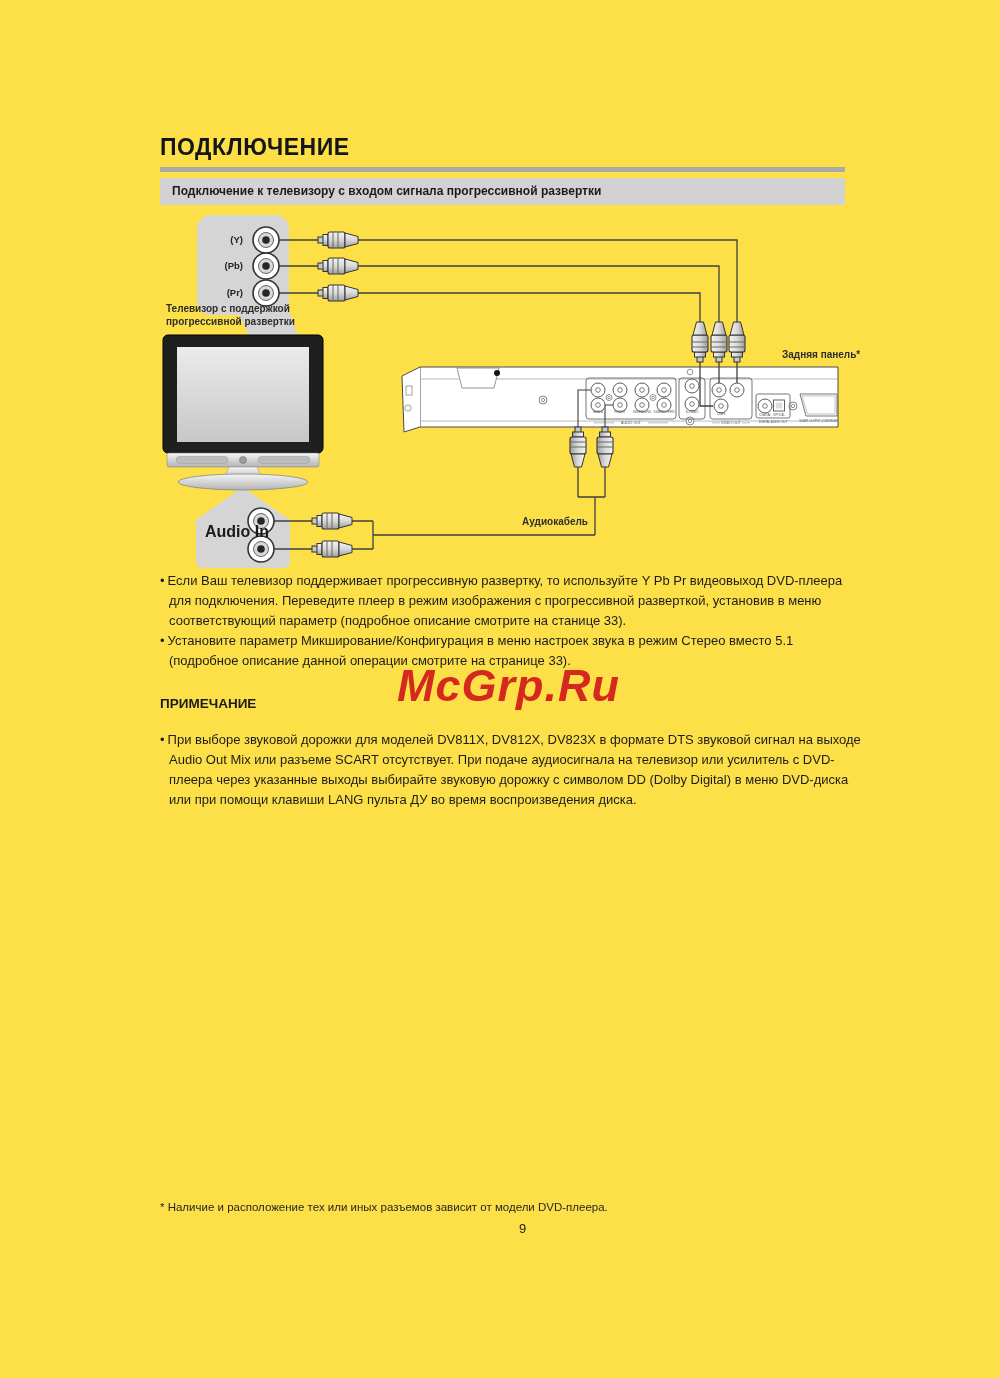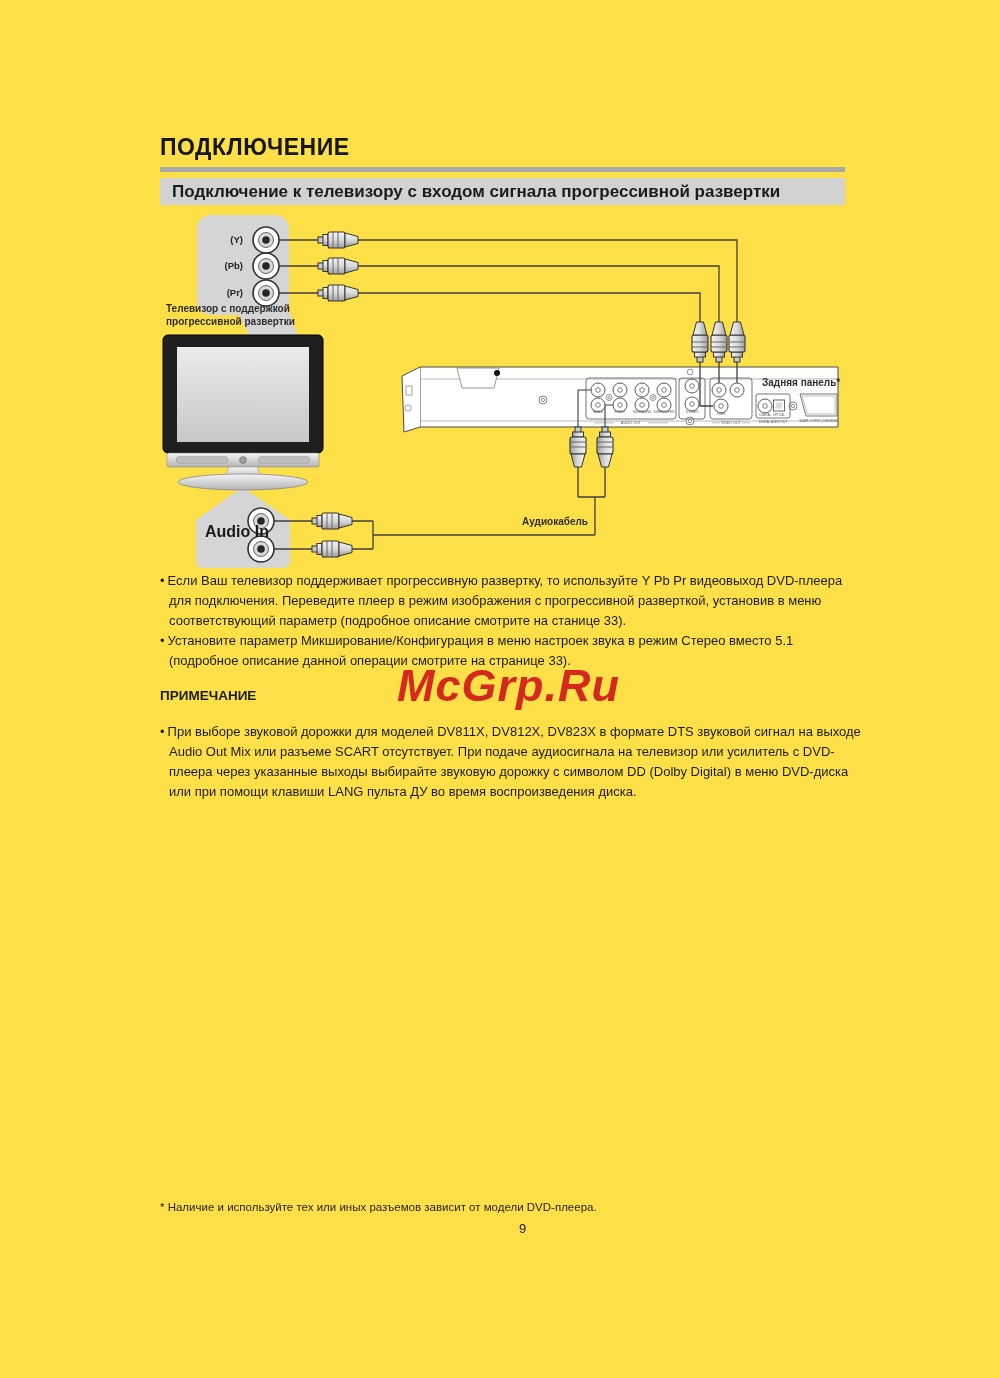--- a/index.html
+++ b/index.html
@@ -2,30 +2,30 @@
 <html><head>
 <meta charset="utf-8">
 <style>
   html,body{margin:0;padding:0;background:#fff;}
   .page{position:relative;width:1000px;height:1378px;background:#fde047;overflow:hidden;
         font-family:"Liberation Sans",sans-serif;color:#1d1d1d;padding-left:45px;}
   .abs{position:absolute;}
   .page-title{left:160px;top:134px;font-size:23px;font-weight:800;letter-spacing:.5px;color:#161616;}
   .title-rule{left:160px;top:167px;width:685px;height:5px;background:#a9a9a9;}
   .section-bar{left:160px;top:178px;width:685px;height:27px;background:#d2d2d2;}
-  .section-bar span{display:block;padding-left:12px;line-height:27px;font-size:17px;font-weight:bold;color:#1b1b1b;}
+  .section-bar span{display:block;padding-left:12px;line-height:27px;font-size:12px;font-weight:bold;color:#1b1b1b;}
   .diagram{left:0;top:210px;width:1000px;height:365px;}
   .diagram svg{position:absolute;left:0;top:0;font-family:"Liberation Sans",sans-serif;}
   .dlabel{position:absolute;font-size:10px;color:#2e2e2e;line-height:13px;font-weight:bold;}
   .jack-label{font-size:9.5px;font-weight:bold;text-align:right;color:#222;}
   .audio-in-label{font-weight:bold;font-size:16px;color:#1a1a1a;}
   .text-block{left:160px;top:571px;width:702px;font-size:13px;line-height:20px;color:#1c1c1c;}
   .bullet{padding-left:9px;text-indent:-9px;}
   .bullet .marker{margin-right:3px;}
-  .note-heading{margin-top:15px;font-weight:bold;font-size:13.5px;}
+  .note-heading{margin-top:23px;font-weight:bold;font-size:13.5px;}
   .note-list{margin-top:16px;}
   .watermark{left:397px;top:660px;font-size:45px;font-style:italic;font-weight:700;
              letter-spacing:1px;color:#d5281f;z-index:5;}
   .footnote{left:160px;top:1201px;font-size:11.5px;color:#262626;}
   .page-number{left:0;right:0;top:1221px;text-align:center;font-size:13px;color:#222;}
 </style>
 </head>
 <body>
 
 <div class="page">
@@ -194,30 +194,30 @@
         <text x="779" y="205.8" font-size="2.8">OPTICAL</text>
         <text x="773" y="212.8" font-size="3">DIGITAL AUDIO OUT</text>
         <text x="818.5" y="212" font-size="2.8">SCART OUTPUT (CVBS/RGB)</text>
       </g>
     </svg>
 
     <span class="dlabel jack-label abs" style="left:195px;top:23px;width:48px;">(Y)</span>
     <span class="dlabel jack-label abs" style="left:195px;top:49px;width:48px;">(Pb)</span>
     <span class="dlabel jack-label abs" style="left:195px;top:76px;width:48px;">(Pr)</span>
     <span class="dlabel abs" style="left:166px;top:92px;width:130px;">Телевизор с поддержкой прогрессивной развертки</span>
-    <span class="dlabel abs" style="left:762px;top:138px;margin-top:28px;">Задняя панель*</span>
+    <span class="dlabel abs" style="left:782px;top:138px;">Задняя панель*</span>
     <span class="dlabel audio-in-label abs" style="left:205px;top:315px;">Audio In</span>
     <span class="dlabel abs" style="left:522px;top:305px;">Аудиокабель</span>
   </div>
 
   <div class="abs text-block">
     <div class="bullet"><span class="marker">•</span><span>Если Ваш телевизор поддерживает прогрессивную развертку, то используйте Y Pb Pr видеовыход DVD-плеера для подключения. Переведите плеер в режим изображения с прогрессивной разверткой, установив в меню соответствующий параметр (подробное описание смотрите на станице 33).</span></div>
     <div class="bullet"><span class="marker">•</span><span>Установите параметр Микширование/Конфигурация в меню настроек звука в режим Стерео вместо 5.1 (подробное описание данной операции смотрите на странице 33).</span></div>
     <div class="note-heading">ПРИМЕЧАНИЕ</div>
     <div class="note-list">
       <div class="bullet"><span class="marker">•</span><span>При выборе звуковой дорожки для моделей DV811X, DV812X, DV823X в формате DTS звуковой сигнал на выходе Audio Out Mix или разъеме SCART отсутствует. При подаче аудиосигнала на телевизор или усилитель с DVD-плеера через указанные выходы выбирайте звуковую дорожку с символом DD (Dolby Digital) в меню DVD-диска или при помощи клавиши LANG пульта ДУ во время воспроизведения диска.</span></div>
     </div>
   </div>
 
   <div class="abs watermark">McGrp.Ru</div>
-  <div class="abs footnote">* Наличие и используйте тех или иных разъемов зависит от модели DVD-плеера.</div>
+  <div class="abs footnote">* Наличие и расположение тех или иных разъемов зависит от модели DVD-плеера.</div>
   <div class="abs page-number">9</div>
 </div>
 
 </body></html>

